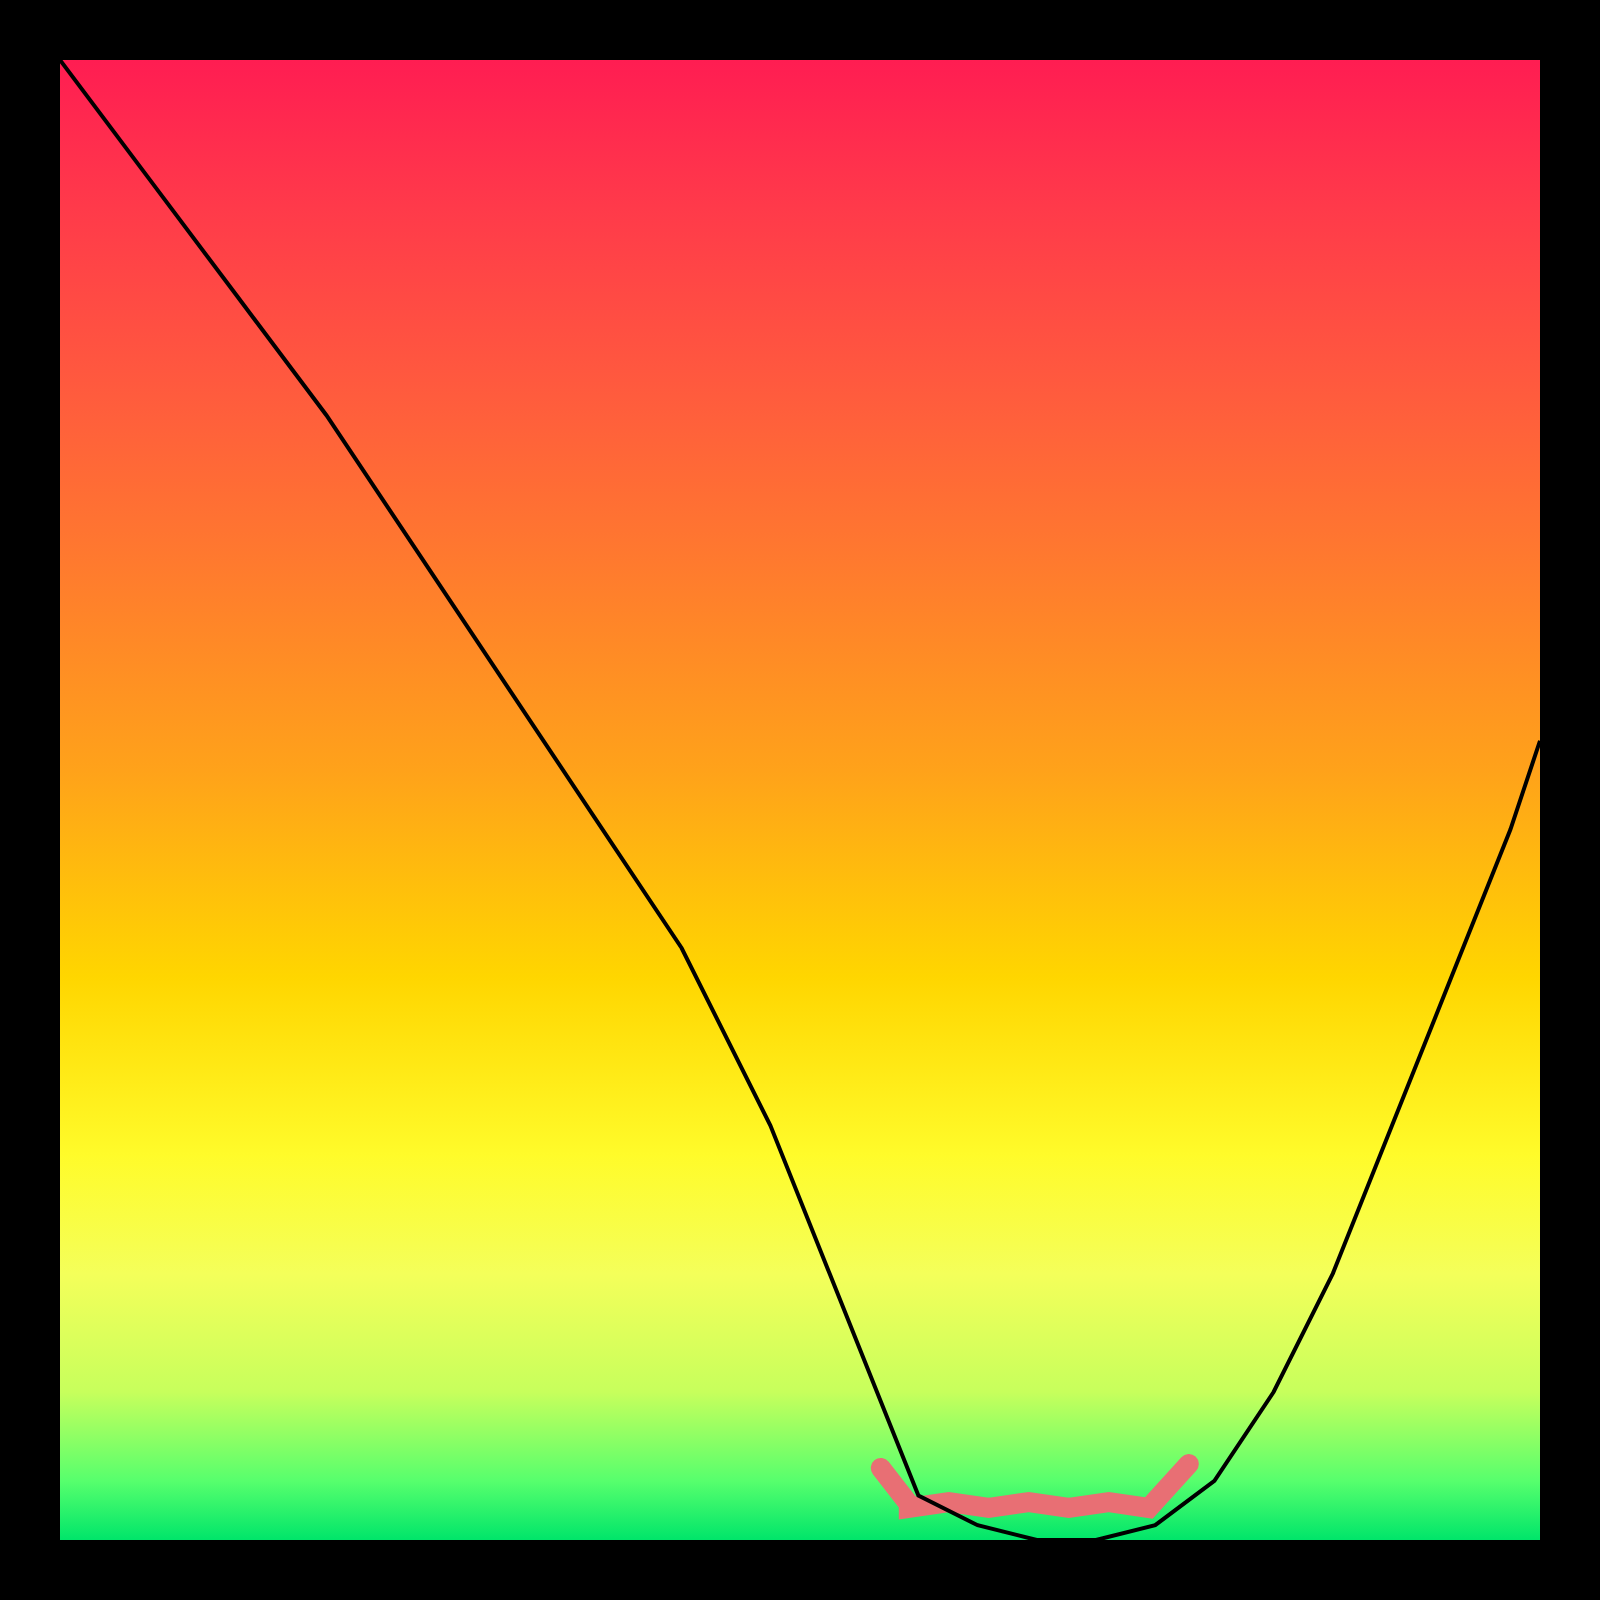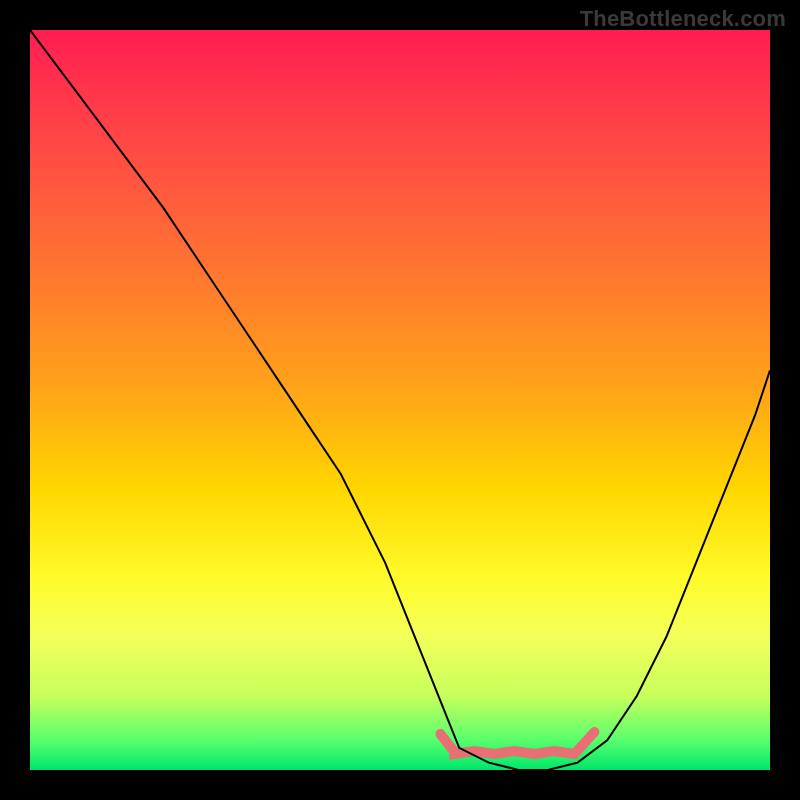--- a/index.html
+++ b/index.html
@@ -66,21 +66,20 @@
     stroke: #e86f74;
     stroke-width: 10;
     stroke-linecap: round;
   }
 </style>
 </head>
 <body>
 
 <div class="frame">
 
-  <div class="watermark">TheBottleneck.com</div>
 
   <div class="plot-area">
     <svg class="overlay" viewBox="0 0 740 740" preserveAspectRatio="none">
 
       <path class="valley-highlight" id="valley-path" d="M410.4 704.0 L424.4 722.0 L424.4 724.0 L444.4 721.0 L464.4 724.0 L484.4 721.0 L504.4 724.0 L524.4 721.0 L544.4 724.0 L564.4 702.0"></path>
 
       <path class="curve-main" id="curve-path" d="M0.0 0.0 L44.4 59.2 L88.8 118.4 L133.2 177.6 L177.6 244.2 L222.0 310.8 L266.4 377.4 L310.8 444.0 L355.2 532.8 L384.8 606.8 L414.4 680.8 L429.2 717.8 L458.8 732.6 L488.4 740.0 L518.0 740.0 L547.6 732.6 L577.2 710.4 L606.8 666.0 L636.4 606.8 L666.0 532.8 L695.6 458.8 L725.2 384.8 L740.0 340.4"></path>
     </svg>
   </div>
 

